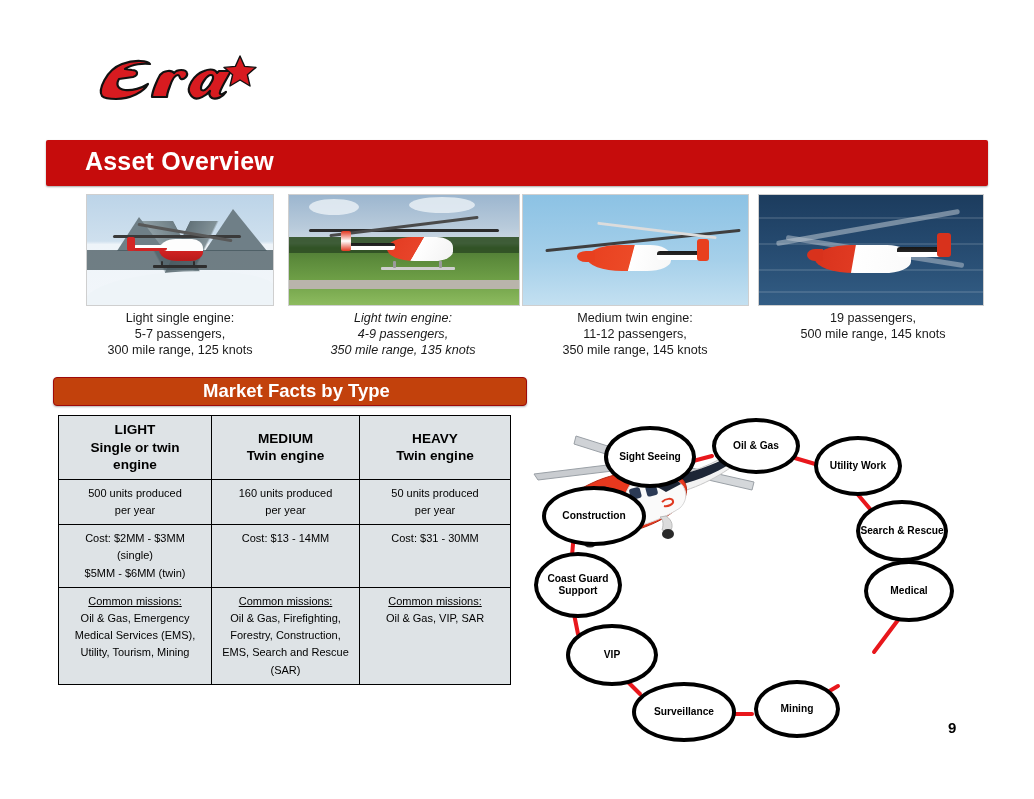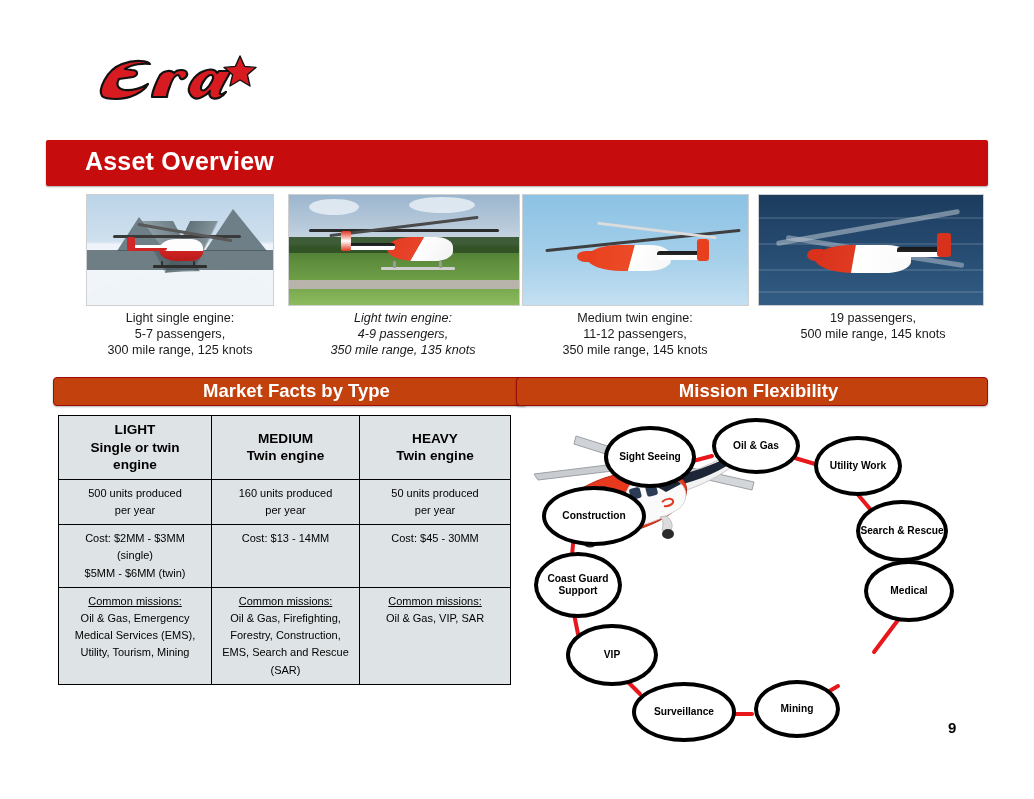--- a/index.html
+++ b/index.html
@@ -204,23 +204,20 @@
     </div>
     <div class="cap c4">
       <div>19 passengers,</div>
       <div>500 mile range, 145 knots</div>
     </div>
   </div>
 
   <div class="secbar sb-left">
     <span>Market Facts by Type</span>
   </div>
-  <div class="secbar sb-right">
-    <span>Mission Flexibility</span>
-  </div>
 
   <div class="tblwrap">
     <table class="facts">
       <colgroup>
           <col class="c-a">
           <col class="c-b">
           <col class="c-c">
         </colgroup>
       <tbody>
         <tr>
@@ -255,21 +252,21 @@
         <tr>
           <td>
             <div>Cost: $2MM - $3MM</div>
             <div>(single)</div>
             <div>$5MM - $6MM (twin)</div>
           </td>
           <td style="vertical-align:top;">
             <div>Cost: $13 - 14MM</div>
           </td>
           <td style="vertical-align:top;">
-            <div>Cost: $45 - 30MM</div>
+            <div>Cost: $31 - 30MM</div>
           </td>
         </tr>
         <tr>
           <td style="vertical-align:top;">
             <div class="u">Common missions:</div>
             <div>Oil &amp; Gas, Emergency Medical Services (EMS), Utility, Tourism, Mining</div>
           </td>
           <td style="vertical-align:top;">
             <div class="u">Common missions:</div>
             <div>Oil &amp; Gas, Firefighting, Forestry, Construction, EMS, Search and Rescue (SAR)</div>

